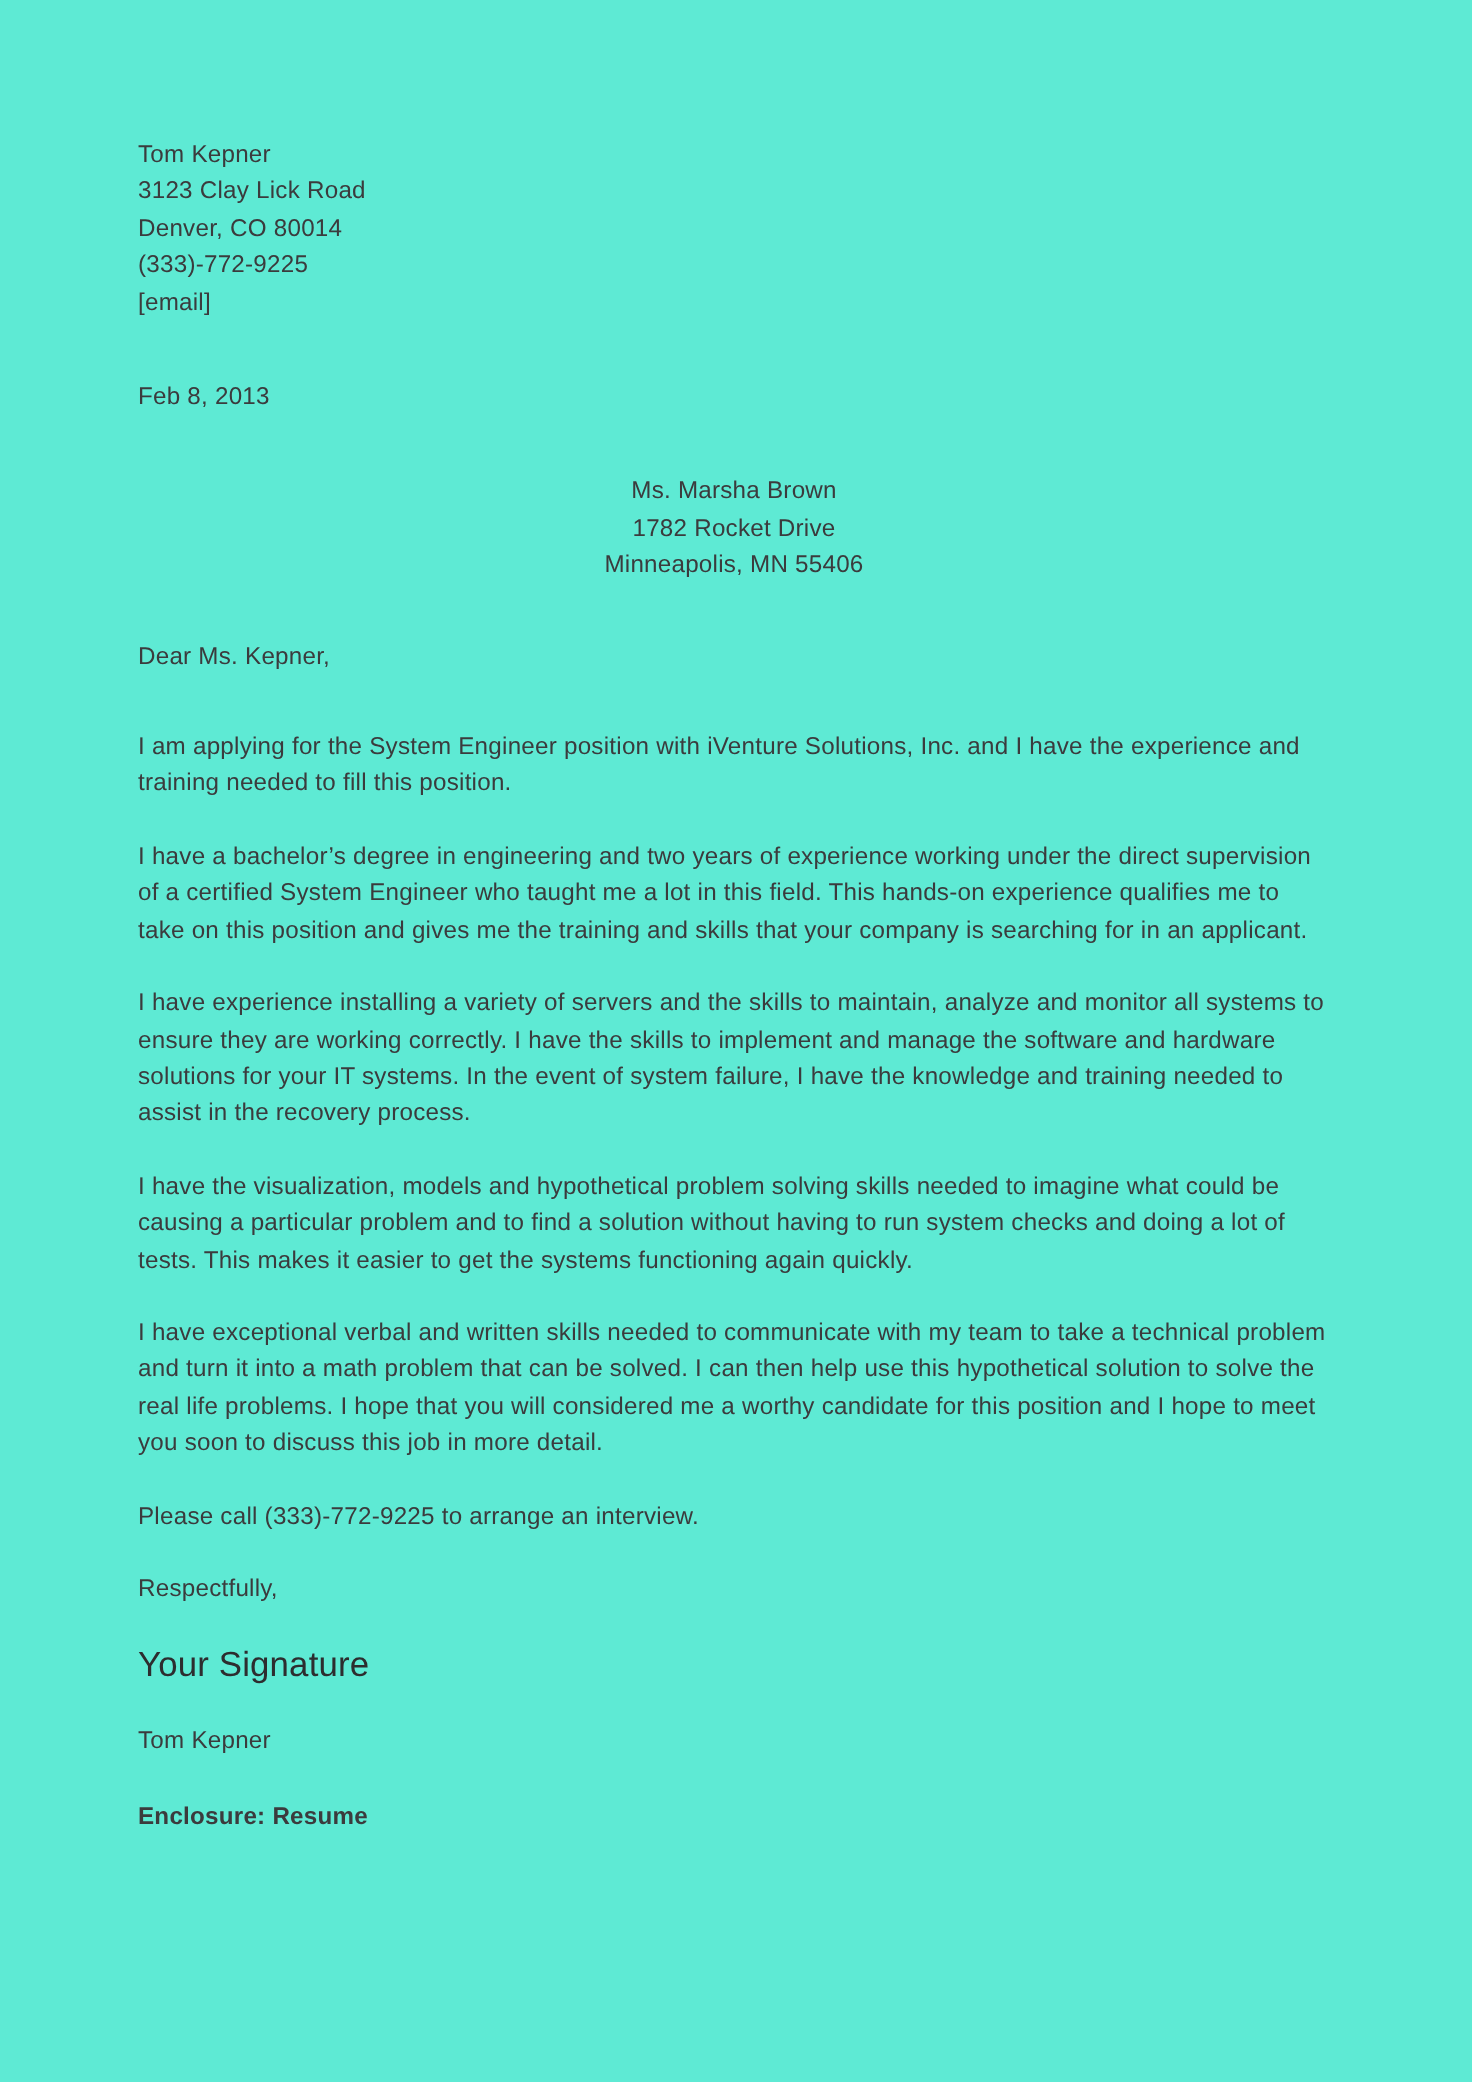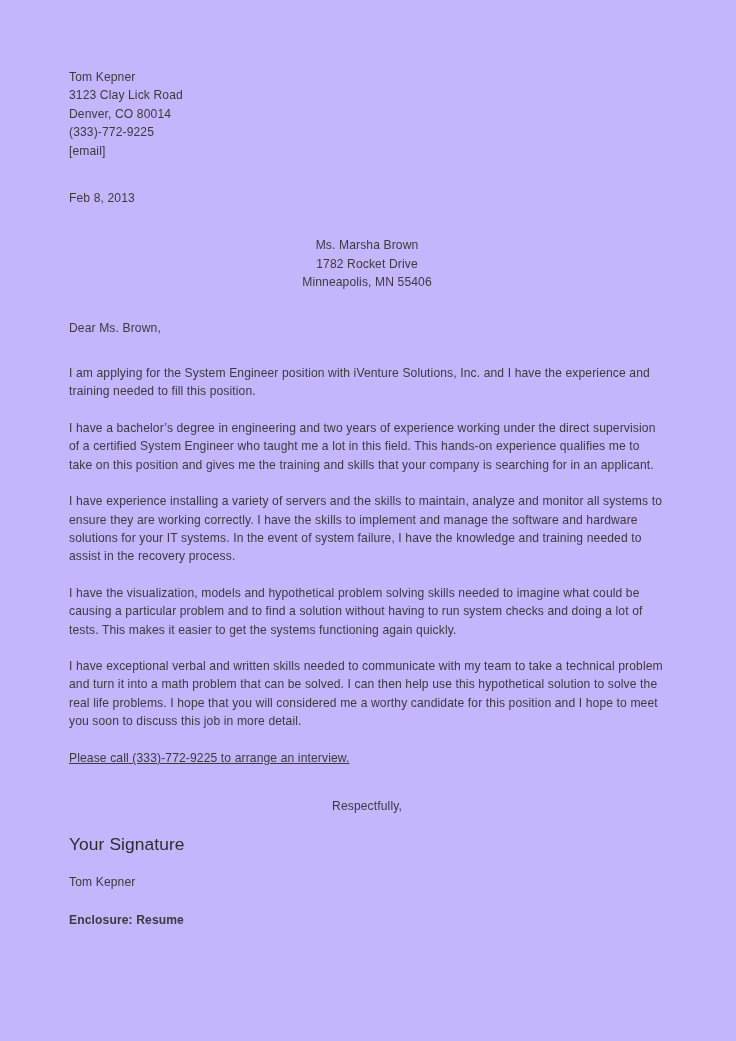--- a/index.html
+++ b/index.html
@@ -12,21 +12,21 @@
     width: 736px;
     height: 1041px;
     font-family: "Liberation Sans", sans-serif;
     color: #3b3b3d;
     -webkit-font-smoothing: antialiased;
   }
   .page {
     position: relative;
     width: 736px;
     height: 1041px;
-    background: #c4b5fd;
+    background: #5eead4;
     box-sizing: border-box;
     padding: 68px 72px 0 69px;
   }
   .letter {
     width: 596px;
   }
   
   .addr-block,
   .date-line,
   .salutation,
@@ -58,26 +58,24 @@
     margin-bottom: 27px;
   }
   .para {
     margin-bottom: 18px;
     text-align: left;
   }
   .para:last-of-type {
     margin-bottom: 18px;
   }
   .call-line {
-    margin-bottom: 30px;
-    text-decoration: underline;
+    margin-bottom: 18px;
   }
   .closing {
     margin-bottom: 18px;
-    text-align: center;
   }
   .signature-heading {
     font-size: 17.4px;
     line-height: 22px;
     font-weight: normal;
     color: #2d2d2f;
     letter-spacing: 0.005em;
     margin: 0 0 18px 0;
   }
   .signer {
@@ -103,21 +101,21 @@
     </div>
 
     <div class="date-line">Feb 8, 2013</div>
 
     <div class="addr-block recipient-block">
       <span class="addr-line">Ms. Marsha Brown</span>
       <span class="addr-line">1782 Rocket Drive</span>
       <span class="addr-line">Minneapolis, MN 55406</span>
     </div>
 
-    <div class="salutation">Dear Ms. Brown,</div>
+    <div class="salutation">Dear Ms. Kepner,</div>
 
     <p class="para">I am applying for the System Engineer position with iVenture Solutions, Inc. and I have the experience and training needed to fill this position.</p>
     <p class="para">I have a bachelor’s degree in engineering and two years of experience working under the direct supervision of a certified System Engineer who taught me a lot in this field. This hands-on experience qualifies me to take on this position and gives me the training and skills that your company is searching for in an applicant.</p>
     <p class="para">I have experience installing a variety of servers and the skills to maintain, analyze and monitor all systems to ensure they are working correctly. I have the skills to implement and manage the software and hardware solutions for your IT systems. In the event of system failure, I have the knowledge and training needed to assist in the recovery process.</p>
     <p class="para">I have the visualization, models and hypothetical problem solving skills needed to imagine what could be causing a particular problem and to find a solution without having to run system checks and doing a lot of tests. This makes it easier to get the systems functioning again quickly.</p>
     <p class="para">I have exceptional verbal and written skills needed to communicate with my team to take a technical problem and turn it into a math problem that can be solved. I can then help use this hypothetical solution to solve the real life problems. I hope that you will considered me a worthy candidate for this position and I hope to meet you soon to discuss this job in more detail.</p>
 
     <div class="call-line">Please call (333)-772-9225 to arrange an interview.</div>
 
     <div class="closing">Respectfully,</div>

